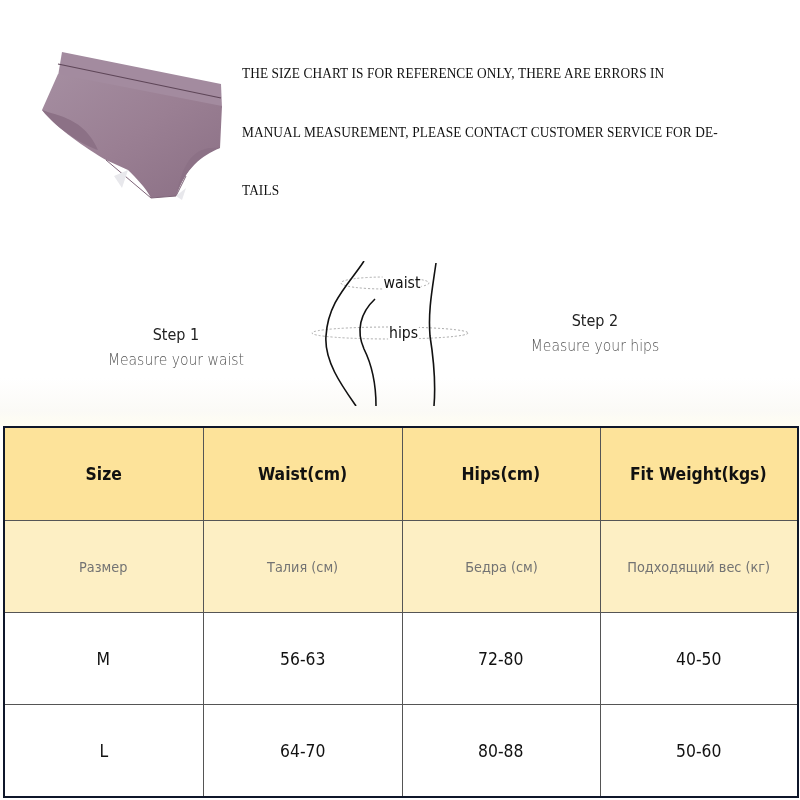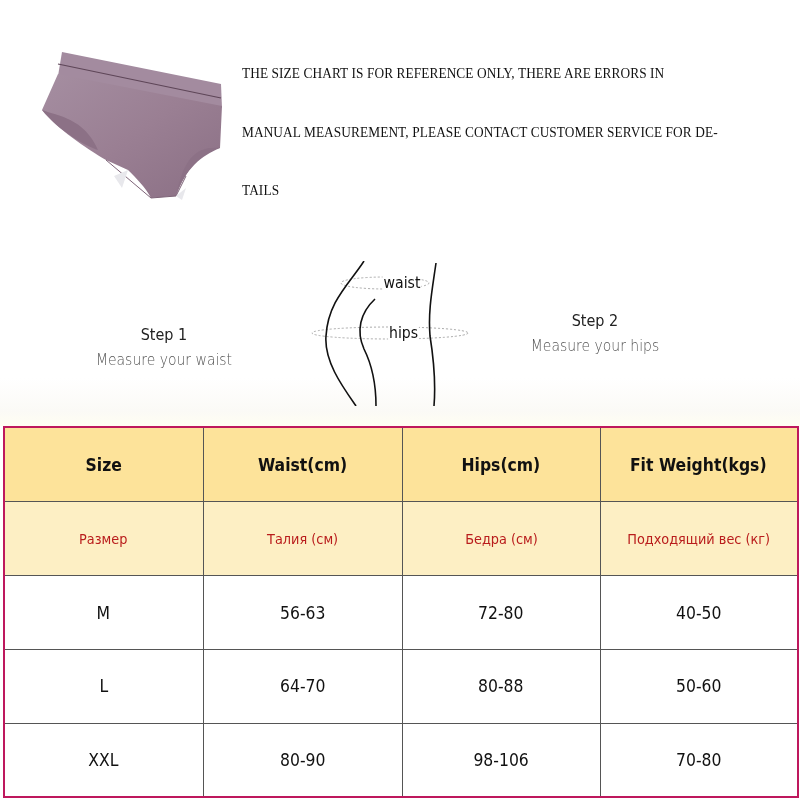--- a/index.html
+++ b/index.html
@@ -9,39 +9,39 @@
     .product-image { position: absolute; left: 36px; top: 48px; width: 190px; height: 152px; }
 
     .disclaimer { position: absolute; left: 242px; top: 60px; width: 545px;
       font-family: "Liberation Serif", serif; font-size: 15.5px; letter-spacing: 0.1px;
       color: #111; transform: scaleX(0.86); transform-origin: left top; white-space: nowrap; }
     .disclaimer div { height: 58.5px; line-height: 26px; }
 
     .step { position: absolute; text-align: center; width: 240px; }
     .step .step-title { font-family: "DejaVu Sans", sans-serif; font-size: 16px; color: #222; transform: scaleX(0.9); }
     .step .step-desc { font-family: "DejaVu Sans", sans-serif; font-size: 15.5px; color: #555; margin-top: 7px; font-weight: 300; transform: scaleX(0.9); }
-    .step-1 { left: 44px; top: 325px; }
+    .step-1 { left: 56px; top: 325px; }
     .step-2 { left: 475px; top: 311px; }
 
     .body-diagram { position: absolute; left: 300px; top: 261px; width: 170px; height: 145px; }
     .body-diagram .label { position: absolute; font-family: "DejaVu Sans", sans-serif; font-size: 16px; color: #111; background: #fff; padding: 0 1px; transform: scaleX(0.88); }
 
     .soft-band { position: absolute; left: 0; top: 378px; width: 800px; height: 48px;
       background: linear-gradient(to bottom, #ffffff 0%, #fbfaf6 70%, #fffef2 100%); }
 
     table.size-table { position: absolute; left: 3px; top: 426px; width: 794px; height: 372px;
       border-collapse: collapse; table-layout: fixed; }
     table.size-table td, table.size-table th {
       border: 1.5px solid #555; text-align: center; vertical-align: middle;
       font-family: "DejaVu Sans", sans-serif; }
-    table.size-table { border: 2px solid #be185d; }
+    table.size-table { border: 2px solid #0f172a; }
     tr.head-en { height: 63px; background: #fde39a; }
     tr.head-en th { font-size: 17px; font-weight: bold; color: #111; }
     tr.head-ru { height: 62px; background: #fdefc4; }
-    tr.head-ru th { font-size: 14px; font-weight: normal; color: #b91c1c; }
+    tr.head-ru th { font-size: 14px; font-weight: normal; color: #737373; }
     tr.data-row { height: 62px; background: #ffffff; }
     tr.data-row td { font-size: 17px; color: #111; }
     .cond { display: inline-block; transform: scaleX(0.92); }
   </style>
 </head>
 <body>
 
 <div class="product-image">
   <svg width="190" height="152" viewBox="0 0 190 152">
     <defs>
@@ -125,20 +125,14 @@
     <td><span class="cond">56-63</span></td>
     <td><span class="cond">72-80</span></td>
     <td><span class="cond">40-50</span></td>
   </tr>
   <tr class="data-row">
     <td><span class="cond">L</span></td>
     <td><span class="cond">64-70</span></td>
     <td><span class="cond">80-88</span></td>
     <td><span class="cond">50-60</span></td>
   </tr>
-  <tr class="data-row">
-    <td><span class="cond">XXL</span></td>
-    <td><span class="cond">80-90</span></td>
-    <td><span class="cond">98-106</span></td>
-    <td><span class="cond">70-80</span></td>
-  </tr>
 </tbody>
   </table>
 
 </body></html>

